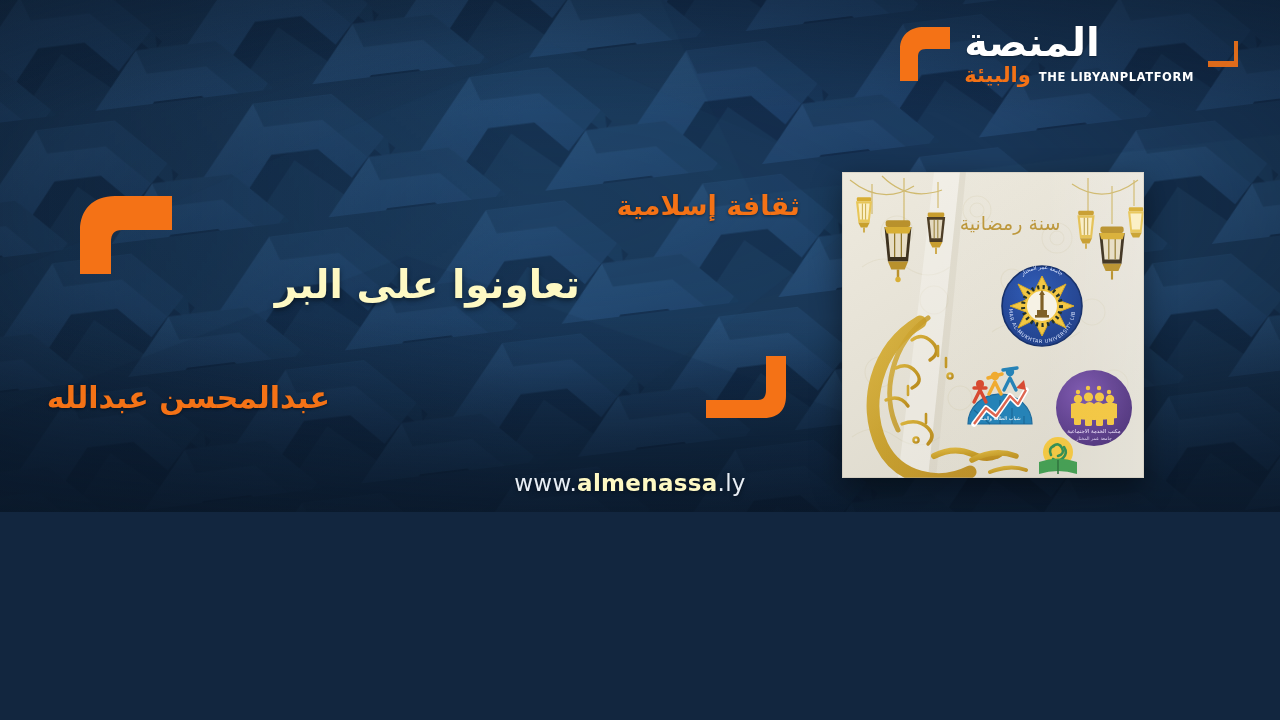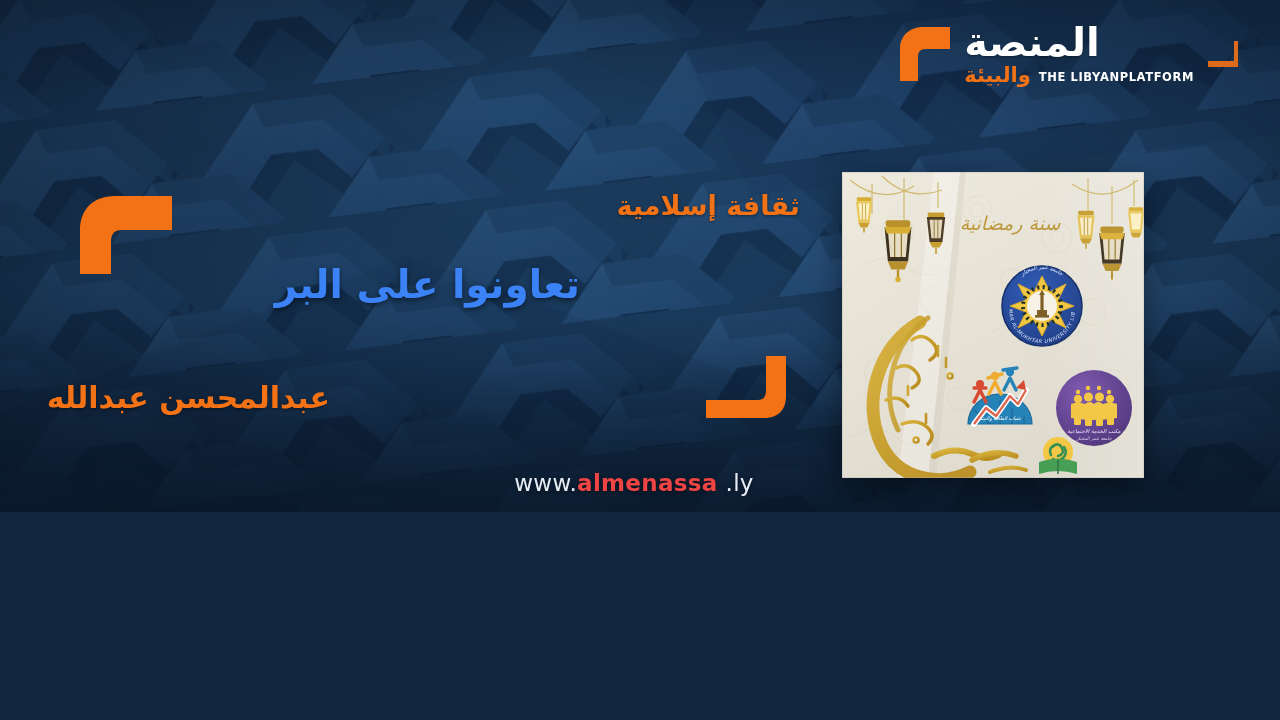--- a/index.html
+++ b/index.html
@@ -67,48 +67,48 @@
 
   
   .category{
     position:absolute;right:480px;top:190px;
     color:#f47216;font-size:27px;font-weight:bold;
     letter-spacing:0;white-space:nowrap;
     text-shadow:0 1px 3px rgba(0,0,0,.45);
   }
   .headline{
     position:absolute;right:700px;top:262px;
-    color:#3b82f6;font-size:39px;font-weight:bold;
+    color:#fef9c3;font-size:39px;font-weight:bold;
     white-space:nowrap;letter-spacing:0;
     text-shadow:0 2px 5px rgba(0,0,0,.5);
   }
   .author{
     position:absolute;right:950px;top:380px;
     color:#f47216;font-size:30px;font-weight:bold;
     white-space:nowrap;
     text-shadow:0 1px 3px rgba(0,0,0,.45);
   }
 
   
   .thumb{
     position:absolute;left:862px;top:172px;width:302px;height:306px;
     box-shadow:0 10px 28px rgba(0,0,0,.45);
-    overflow:hidden;background:#eab308;font-style:italic;
+    overflow:hidden;background:#eab308;
   }
   .thumb-canvas{display:block;width:100%;height:100%;}
 
   
   .footer-url{
     position:absolute;left:0;right:0;bottom:16px;
     text-align:center;direction:ltr;
     color:#e8eef5;font-size:23px;letter-spacing:.3px;
     text-shadow:0 1px 4px rgba(0,0,0,.5);
   }
-  .footer-url b{font-weight:bold;color:#ef4444;}
-  .footer-url .thin{font-weight:normal;margin-left:8px;}
+  .footer-url b{font-weight:bold;color:#fef9c3;}
+  .footer-url .thin{font-weight:normal;}
 </style>
 </head>
 <body>
 
 <div id="stage">
 
   <div class="bg-base"></div>
 
   <svg class="bg-svg" viewBox="0 0 1280 720" preserveAspectRatio="xMidYMid slice" aria-hidden="true">
     <defs>

